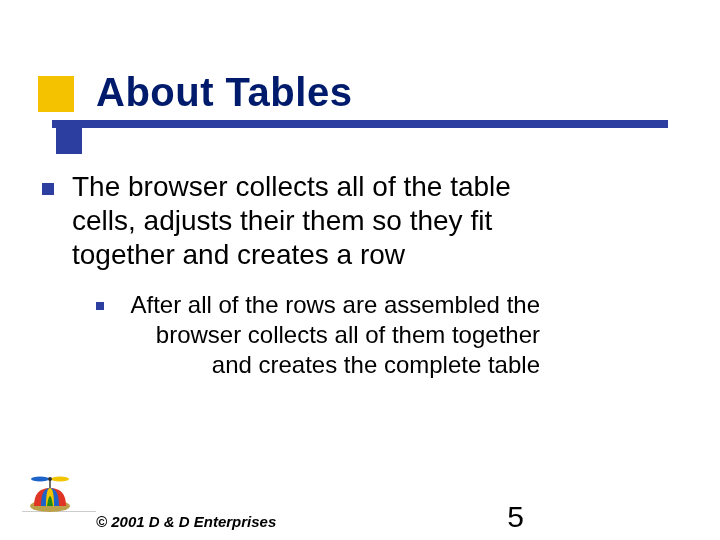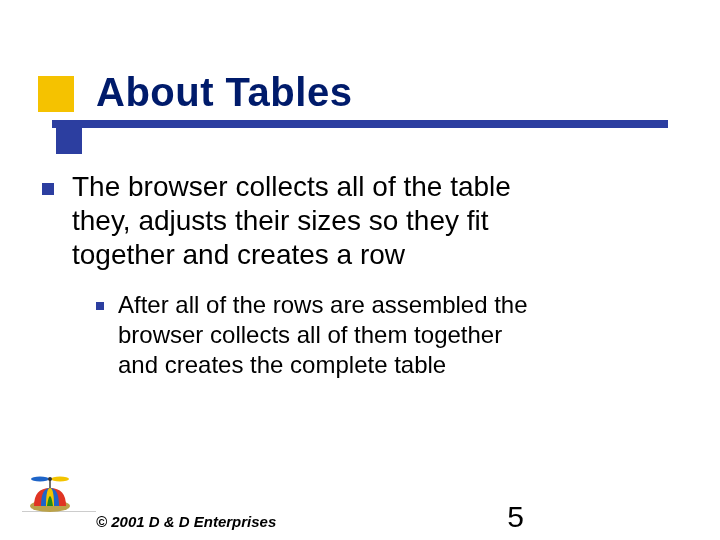--- a/index.html
+++ b/index.html
@@ -10,21 +10,21 @@
   .title-area .yellow-block { position: absolute; left: 38px; top: 6px; width: 36px; height: 36px; background: #f5c200; z-index: 1; }
   .title-area .title-text { position: absolute; left: 96px; top: 0; font-size: 40px; font-weight: 700; color: #001b6b; z-index: 3; letter-spacing: 0.5px; }
   .title-area .blue-bar { position: absolute; left: 52px; top: 50px; width: 616px; height: 8px; background: #2c3ea0; z-index: 2; }
   .title-area .blue-square { position: absolute; left: 56px; top: 58px; width: 26px; height: 26px; background: #2c3ea0; z-index: 2; }
 
   .body { position: absolute; left: 42px; top: 170px; right: 40px; }
   .level1 { display: flex; align-items: flex-start; margin-bottom: 18px; }
   .level1 .bullet { width: 12px; height: 12px; background: #2c3ea0; margin-top: 13px; margin-right: 18px; flex: 0 0 auto; }
   .level1 .text { font-size: 28px; line-height: 1.22; color: #000; }
 
-  .level2 { display: flex; align-items: flex-start; margin-left: 54px; margin-top: 16px; }
+  .level2 { display: flex; align-items: flex-start; margin-left: 54px; margin-top: 16px; text-align: right; }
   .level2 .bullet { width: 8px; height: 8px; background: #2c3ea0; margin-top: 12px; margin-right: 14px; flex: 0 0 auto; }
   .level2 .text { font-size: 24px; line-height: 1.25; color: #000; }
 
   .footer { position: absolute; left: 0; bottom: 0; width: 100%; height: 56px; }
   .footer .logo { position: absolute; left: 28px; bottom: 26px; width: 44px; height: 38px; }
   .footer .copyright { position: absolute; left: 96px; bottom: 10px; font-size: 15px; font-weight: 700; font-style: italic; color: #000; }
   .footer .pagenum { position: absolute; right: 56px; bottom: 6px; font-size: 30px; color: #000; }
   .footer .rule { position: absolute; left: 22px; bottom: 28px; width: 74px; height: 1px; background: #ccc; }
 </style>
 </head>
@@ -35,21 +35,21 @@
   <div class="title-area">
     <div class="yellow-block"></div>
     <div class="title-text">About Tables</div>
     <div class="blue-bar"></div>
     <div class="blue-square"></div>
   </div>
 
   <div class="body">
     <div class="level1">
       <div class="bullet"></div>
-      <div class="text">The browser collects all of the table they, adjusts their sizes so they fit together and creates a row</div>
+      <div class="text">The browser collects all of the table cells, adjusts their them so they fit together and creates a row</div>
     </div>
     <div class="level2">
       <div class="bullet"></div>
       <div class="text">After all of the rows are assembled the browser collects all of them together and creates the complete table</div>
     </div>
   </div>
 
   <div class="footer">
     <div class="rule"></div>
     <svg class="logo" viewBox="0 0 44 38">

